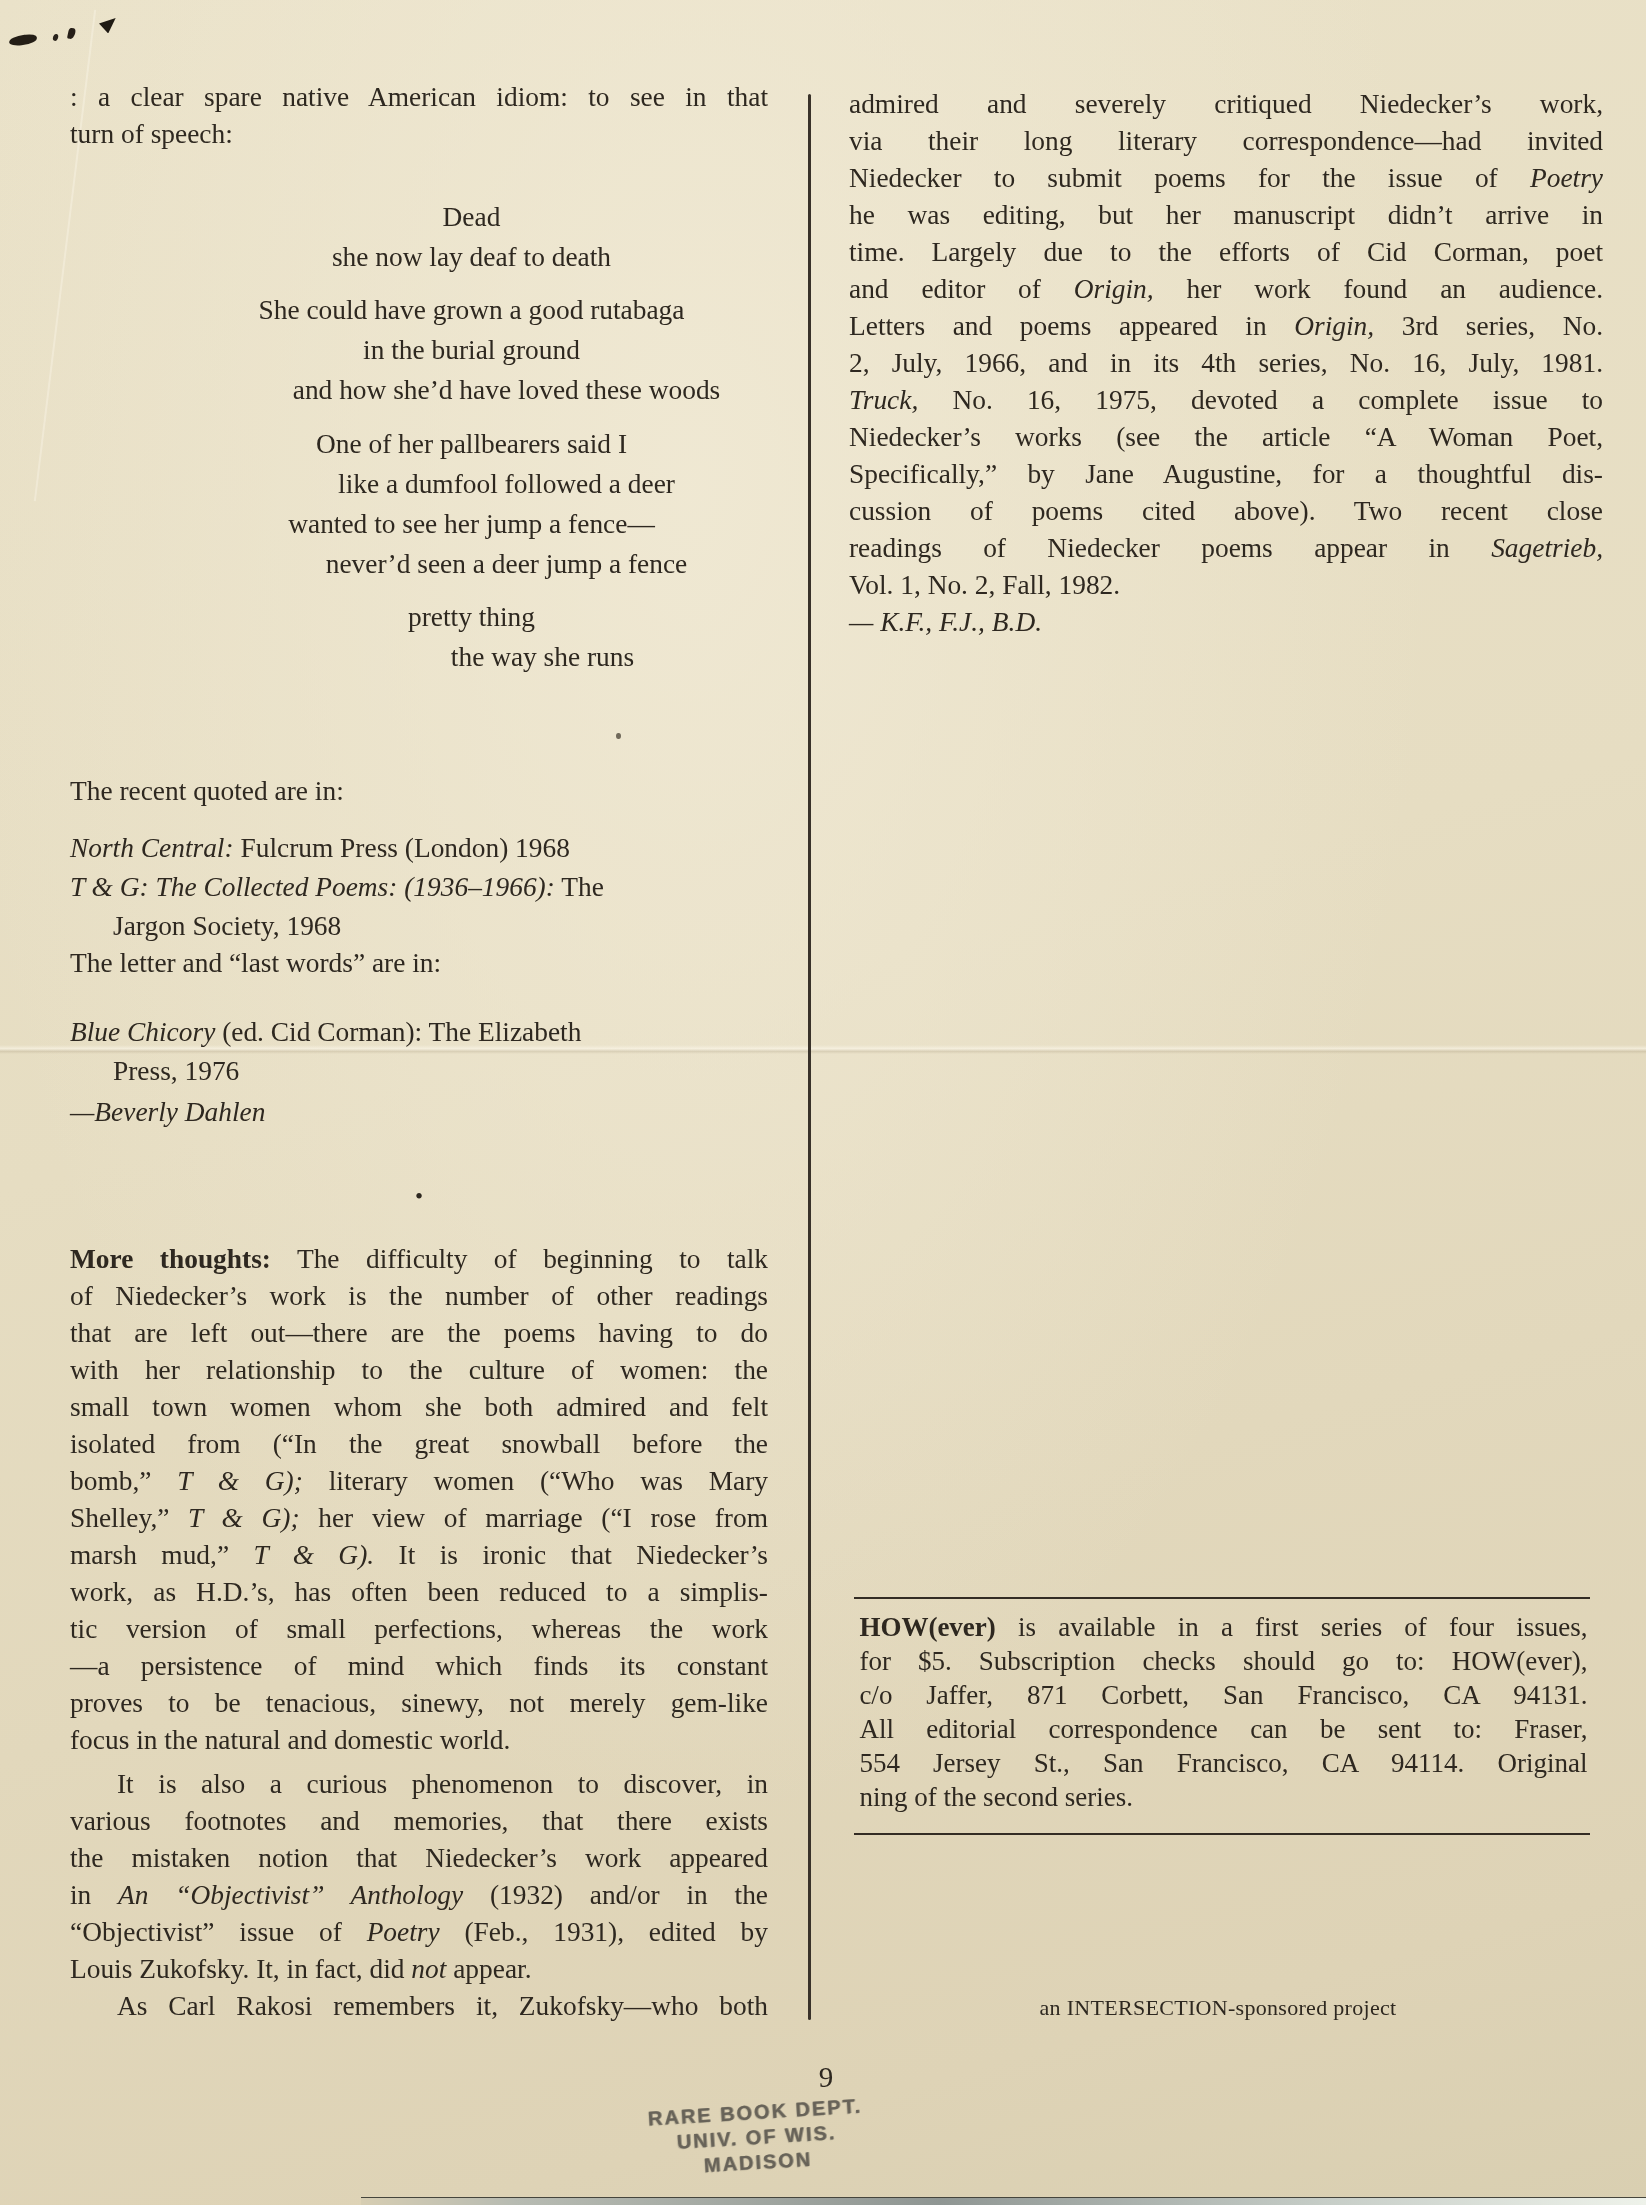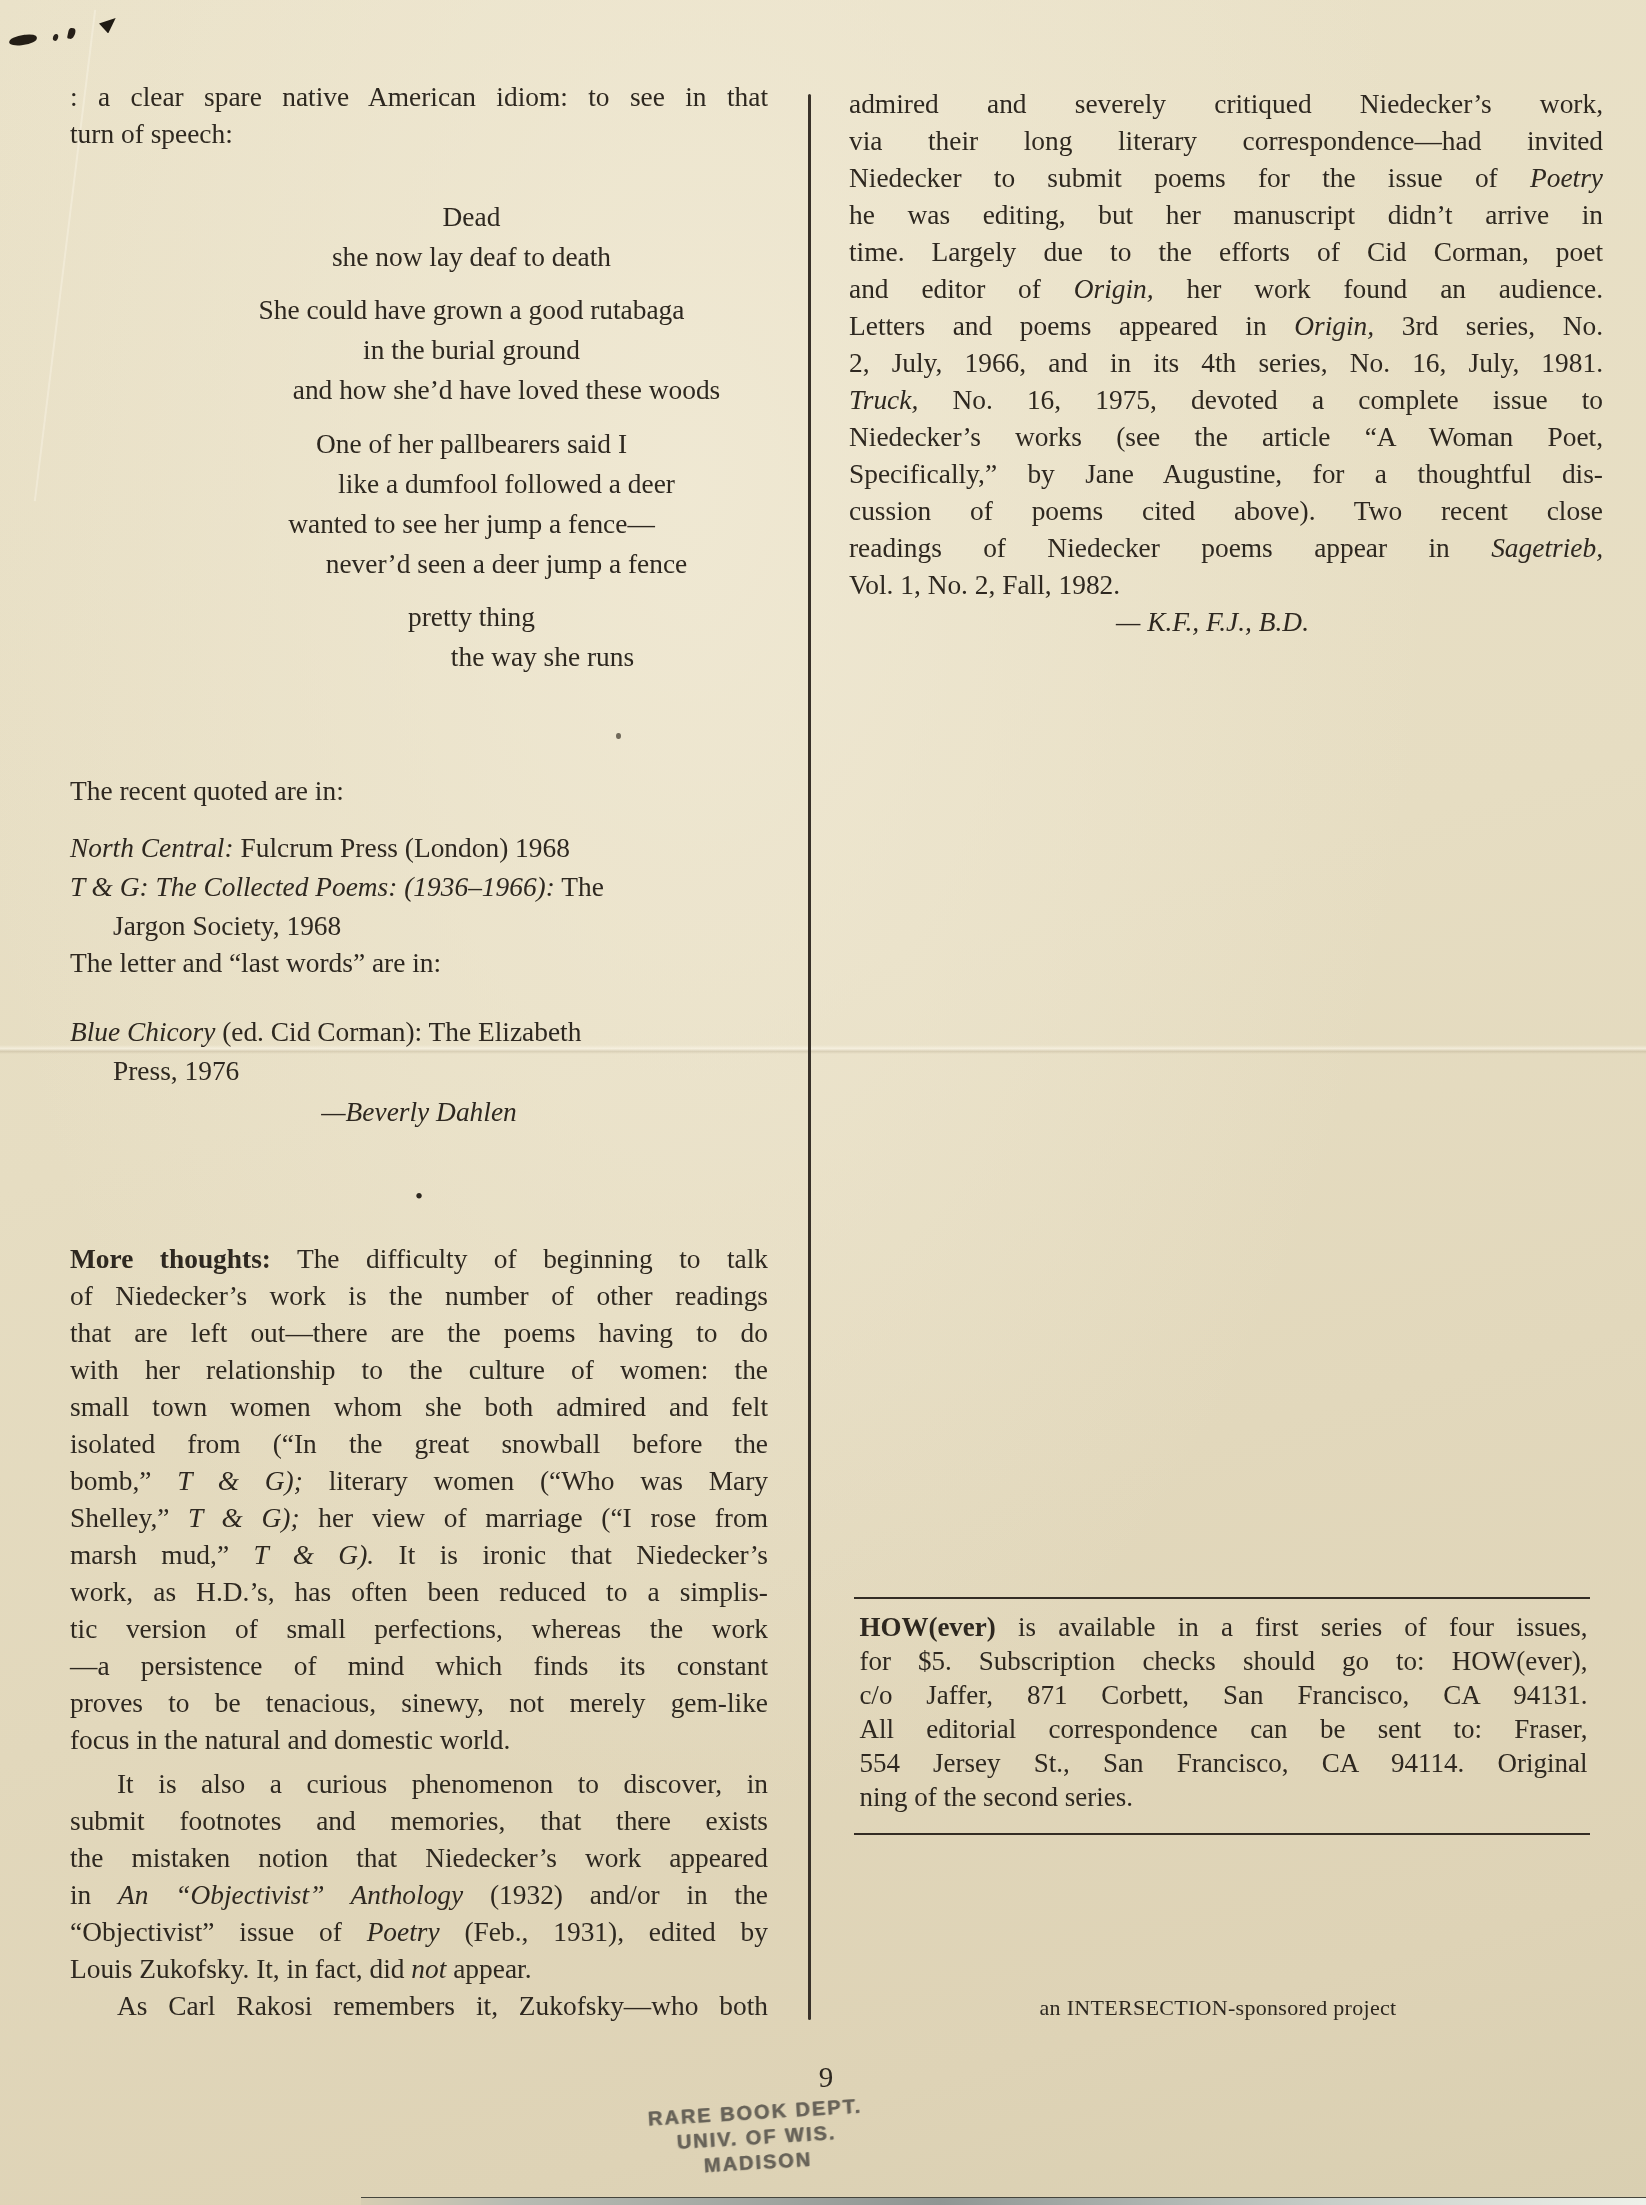--- a/index.html
+++ b/index.html
@@ -19,21 +19,21 @@
   .line{white-space:pre-wrap;}
   .just{text-align:justify; text-align-last:justify;}
   .gap{margin-top:13.4px;}
   .it{font-style:italic;}
   .bd{font-weight:bold;}
   .lh55 .line{line-height:37px;}
   .lh56 .line{line-height:37px;}
   .lh58 .line{line-height:39px;}
   .lh60 .line{line-height:40px;}
   .poem{padding-left:105px;text-align:center;}
-  .sig{font-style:italic; text-align:center; line-height:37px;}
+  .sig{font-style:italic; text-align:left; line-height:37px;}
   .bullet{text-align:center; font-size:23px; line-height:23px;}
   .divider{
     position:absolute; left:808px; top:94px; width:3.3px; height:1926px;
     background:#39322a; border-radius:2px;
   }
   .subbox{
     position:absolute; left:854px; top:1597px; width:728px;
     border-top:2.7px solid #332c24; border-bottom:2.7px solid #332c24;
     padding:10.7px 2.7px 19.4px 5.4px; font-size:27px;
   }
@@ -143,21 +143,21 @@
         <div class="line just"><span>marsh mud,” </span><span class="it">T &amp; G).</span><span> It is ironic that Niedecker’s</span></div>
         <div class="line just"><span>work, as H.D.’s, has often been reduced to a simplis-</span></div>
         <div class="line just"><span>tic version of small perfections, whereas the work</span></div>
         <div class="line just"><span>—a persistence of mind which finds its constant</span></div>
         <div class="line just"><span>proves to be tenacious, sinewy, not merely gem-like</span></div>
         <div class="line"><span>focus in the natural and domestic world.</span></div>
       </div>
 
     <div class="abs lh56" style="left:0;top:1766px;width:698px;">
         <div class="line just" style="padding-left: 47px;"><span>It is also a curious phenomenon to discover, in</span></div>
-        <div class="line just"><span>submit footnotes and memories, that there exists</span></div>
+        <div class="line just"><span>various footnotes and memories, that there exists</span></div>
         <div class="line just"><span>the mistaken notion that Niedecker’s work appeared</span></div>
         <div class="line just"><span>in </span><span class="it">An “Objectivist” Anthology</span><span> (1932) and/or in the</span></div>
         <div class="line just"><span>“Objectivist” issue of </span><span class="it">Poetry</span><span> (Feb., 1931), edited by</span></div>
         <div class="line"><span>Louis Zukofsky. It, in fact, did </span><span class="it">not</span><span> appear.</span></div>
         <div class="line just" style="padding-left: 47px;"><span>As Carl Rakosi remembers it, Zukofsky—who both</span></div>
       </div>
   </div>
 
   <div class="col-right">
     <div class="abs lh56" style="left:0;top:86px;width:754px;line-height:37px;">

